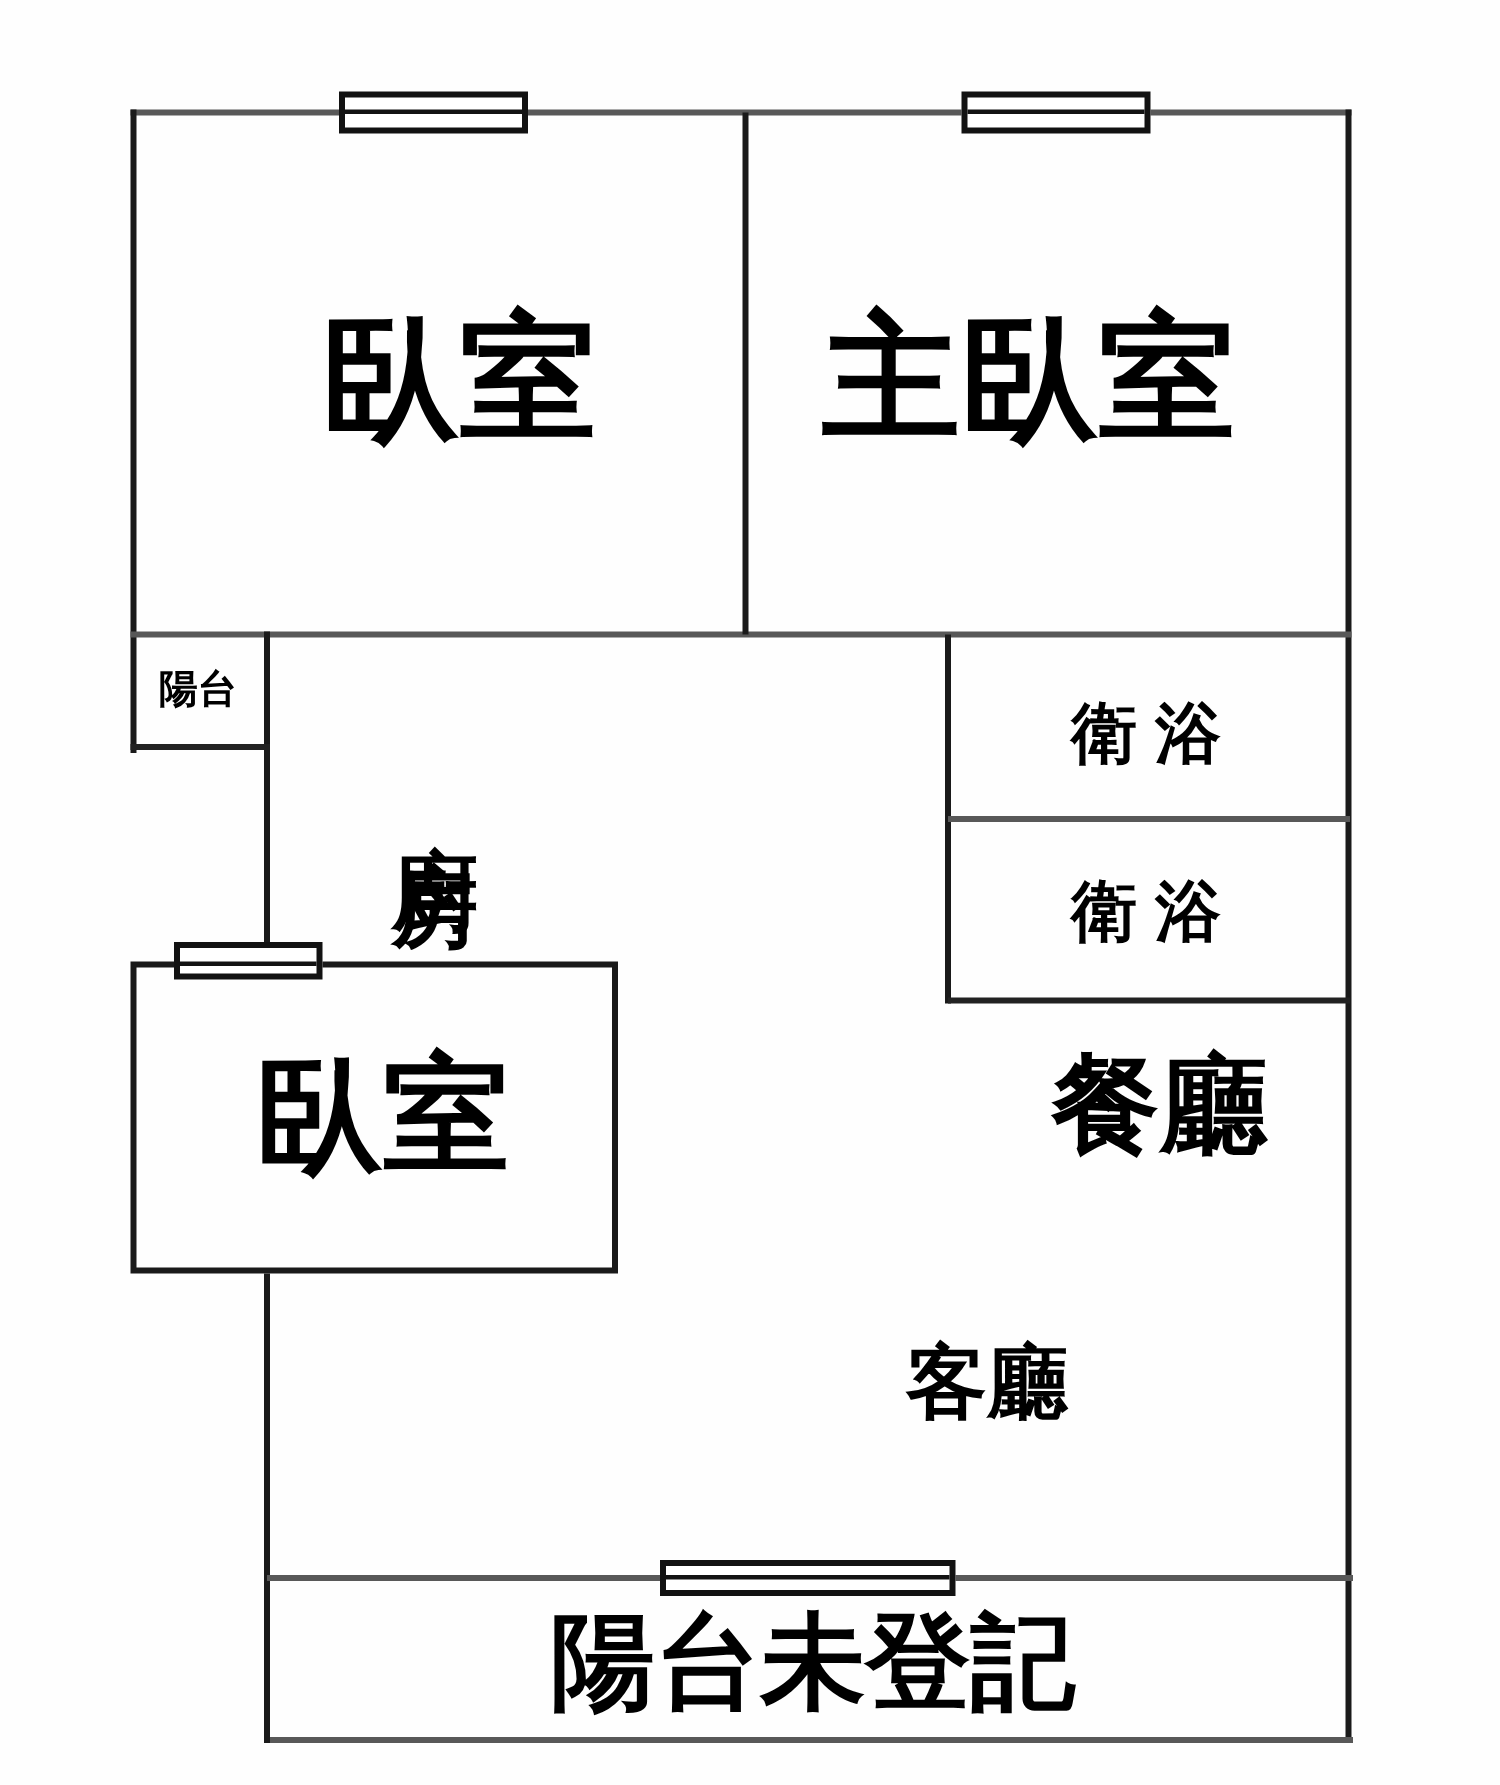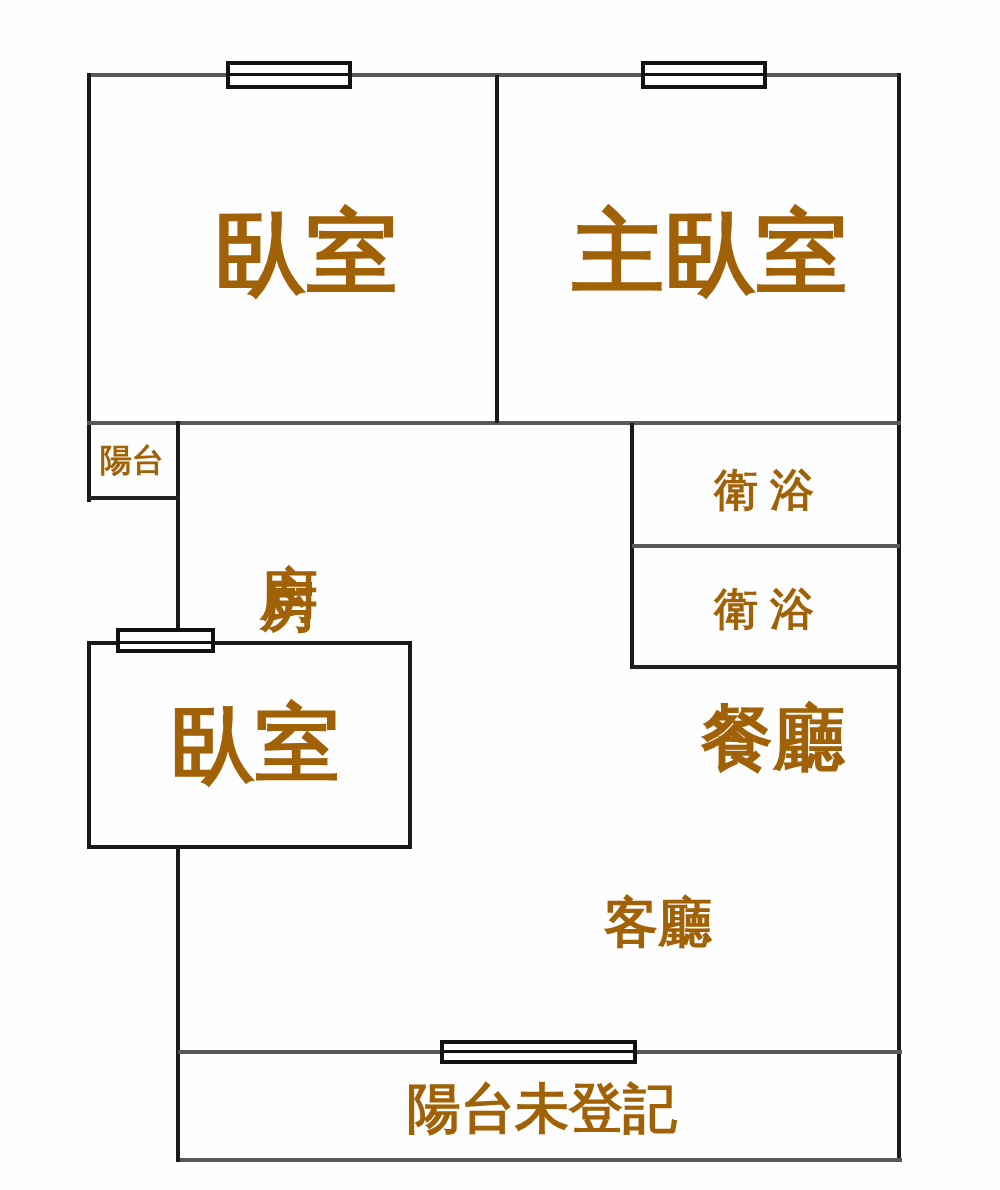--- a/index.html
+++ b/index.html
@@ -15,30 +15,30 @@
   .wall-v{background:#1a1a1a;}
   .wall-dark{background:#222222;}
   .room-box{position:absolute;border:4px solid #1a1a1a;box-sizing:border-box;background:transparent;}
   .window{
     position:absolute;background:#ffffff;
     border:4px solid #121212;box-sizing:border-box;
   }
   .win-line{position:absolute;left:0;right:0;height:3px;background:#121212;}
   .lbl{
     position:absolute;transform:translate(-50%,-50%);
-    color:#a16207;font-weight:600;white-space:nowrap;line-height:1.15;
+    color:#000000;font-weight:600;white-space:nowrap;line-height:1.15;
   }
   .lbl-xl{font-size:92px;}
   .lbl-lg{font-size:85px;}
   .lbl-living{font-size:54px;}
-  .lbl-balcony-bottom{font-size:54px;}
+  .lbl-balcony-bottom{font-size:70px;}
   .lbl-bath{font-size:44px;letter-spacing:12px;text-align:center;}
   .lbl-dining{font-size:72px;}
   .lbl-kitchen{font-size:58px;writing-mode:vertical-rl;text-orientation:upright;letter-spacing:10px;}
-  .lbl-sm{font-size:32px;}
+  .lbl-sm{font-size:26px;}
 </style>
 </head>
 <body>
 
 <div id="plan">
 
   <div class="wall wall-h" style="left:87px;top:73px;width:814px;height:4px"></div>
   <div class="wall wall-v" style="left:897px;top:73px;width:4px;height:1089px"></div>
   <div class="wall wall-v" style="left:87px;top:73px;width:4px;height:429px"></div>
   <div class="wall wall-h" style="left:178px;top:1158px;width:724px;height:4px"></div>
@@ -69,21 +69,21 @@
   </div>
   <div class="window" style="left:116px;top:628px;width:99px;height:25px">
     <div class="win-line" style="top:9px"></div>
   </div>
   <div class="window" style="left:440px;top:1040px;width:197px;height:24px">
     <div class="win-line" style="top:6px"></div>
   </div>
 
   <div class="lbl lbl-xl" style="left:306px;top:253px">臥室</div>
 
-  <div class="lbl lbl-xl" style="left:710px;top:253px">主臥室</div>
+  <div class="lbl lbl-xl" style="left:686px;top:253px">主臥室</div>
 
   <div class="lbl lbl-sm" style="left:132px;top:460px">陽台</div>
 
   <div class="lbl lbl-kitchen" style="left:289px;top:525px">廚房</div>
 
   <div class="lbl lbl-bath" style="left:770px;top:490px">衛浴</div>
 
   <div class="lbl lbl-bath" style="left:770px;top:609px">衛浴</div>
 
   <div class="lbl lbl-dining" style="left:773px;top:738px">餐廳</div>

